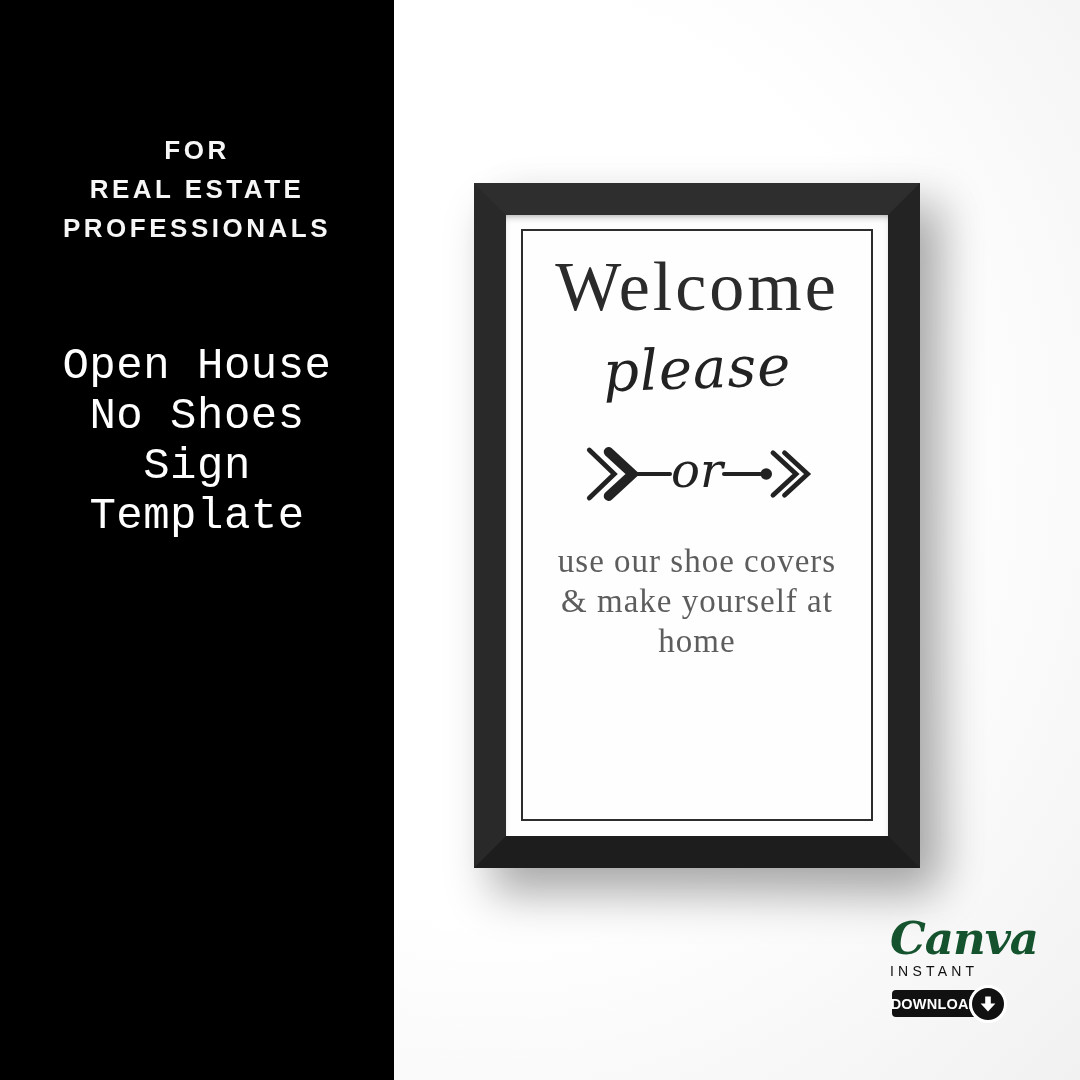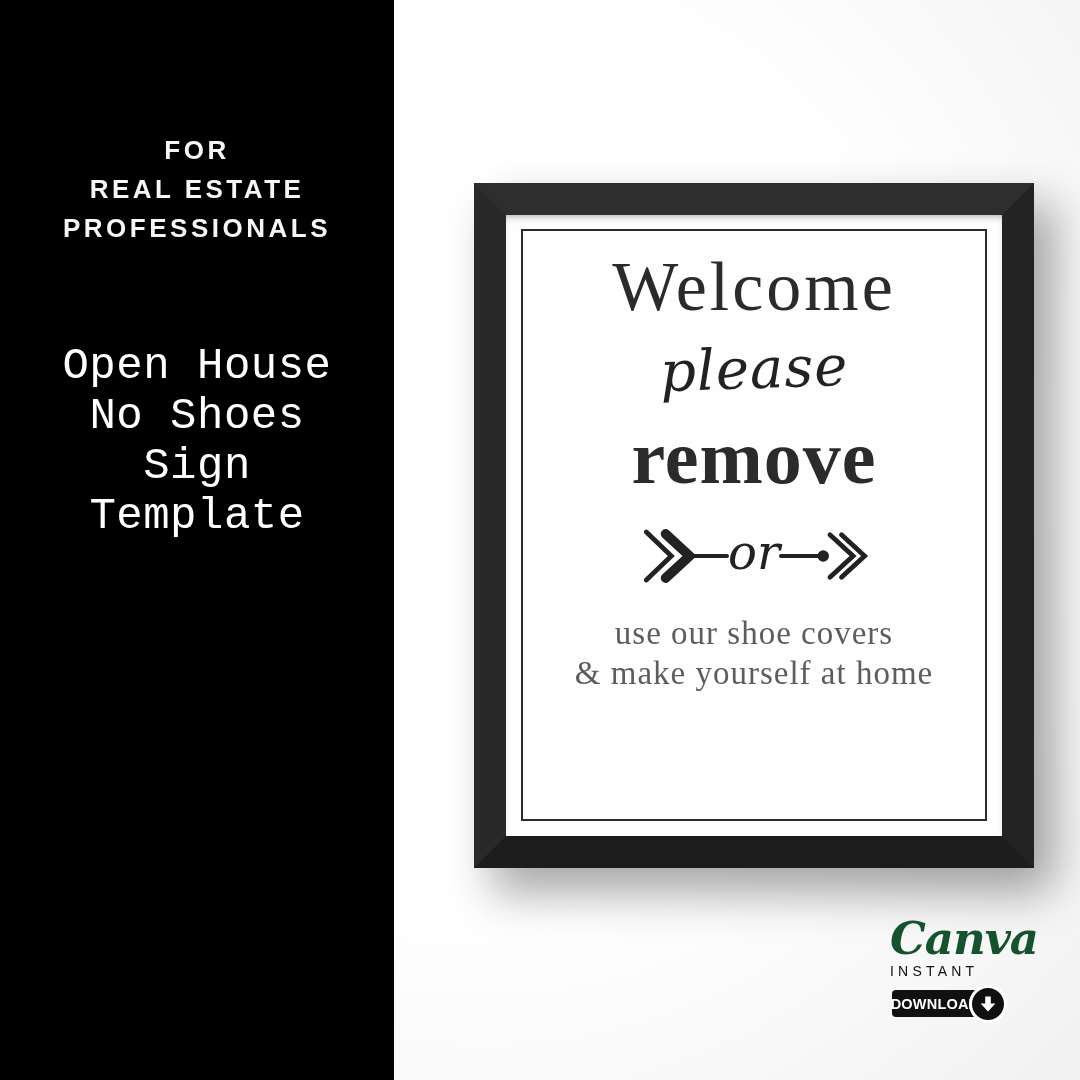--- a/index.html
+++ b/index.html
@@ -51,21 +51,21 @@
   }
   .seal-text {
     position: absolute; inset: 0; display: flex; flex-direction: column;
     align-items: center; justify-content: center;
     font-family: "Liberation Sans", sans-serif;
     font-size: 21px; line-height: 29px; color: #3d3d3d; font-weight: 400;
   }
 
   
   .frame {
-    position: absolute; left: 474px; top: 183px; width: 560px; height: 685px;
+    position: absolute; left: 474px; top: 183px; width: 446px; height: 685px;
     background: #3b82f6;
     border-style: solid; border-width: 32px;
     border-top-color: #2e2e2f;
     border-left-color: #29292a;
     border-right-color: #232324;
     border-bottom-color: #1d1d1e;
     box-shadow: 16px 28px 42px rgba(0,0,0,0.28), 30px 10px 40px rgba(0,0,0,0.10);
   }
   .mat {
     position: absolute; inset: 0; background: #fefefe;
@@ -95,21 +95,21 @@
     font-weight: 700; font-size: 76px; line-height: 80px;
     letter-spacing: 1px; color: #2b2b2b; margin-top: 2px;
   }
   .poster-subheading {
     font-family: "Liberation Serif", "DejaVu Serif", serif;
     font-weight: 400; font-size: 63px; line-height: 66px;
     letter-spacing: 3px; color: #383838;
   }
   .arrow-wrap { margin-top: 24px; height: 70px; }
   .poster-footer {
-    margin-top: 22px; text-align: center;
+    margin-top: 32px; text-align: center;
     font-family: "Liberation Serif", "DejaVu Serif", serif;
     font-size: 33px; line-height: 40px; letter-spacing: 1px;
     color: #5d5d5d; font-weight: 400;
   }
 
   
   .brand {
     position: absolute; left: 890px; top: 916px; width: 130px; height: 110px;
   }
   .brand-logo {
@@ -142,21 +142,20 @@
 
 <div class="stage">
 
   <div class="wall"></div>
 
   <div class="frame">
     <div class="mat">
       <div class="poster-border">
         <div class="poster-heading">Welcome</div>
         <div class="poster-script">please</div>
-        <div class="poster-emphasis">remove</div>
 
         <div class="arrow-wrap">
           <svg width="250" height="70" viewBox="0 0 260 72" aria-hidden="true">
             <g stroke="#222" fill="none" stroke-linecap="round" stroke-linejoin="miter">
               <polyline points="18,11 44,36 18,61" stroke-width="5"></polyline>
               <polyline points="38,13 63,36 38,59" stroke-width="10"></polyline>
               <line x1="60" y1="36" x2="102" y2="36" stroke-width="4"></line>
               <line x1="158" y1="36" x2="196" y2="36" stroke-width="4"></line>
               <polyline points="209,14 233,36 209,58" stroke-width="5"></polyline>
               <polyline points="221,14 245,36 221,58" stroke-width="5"></polyline>

